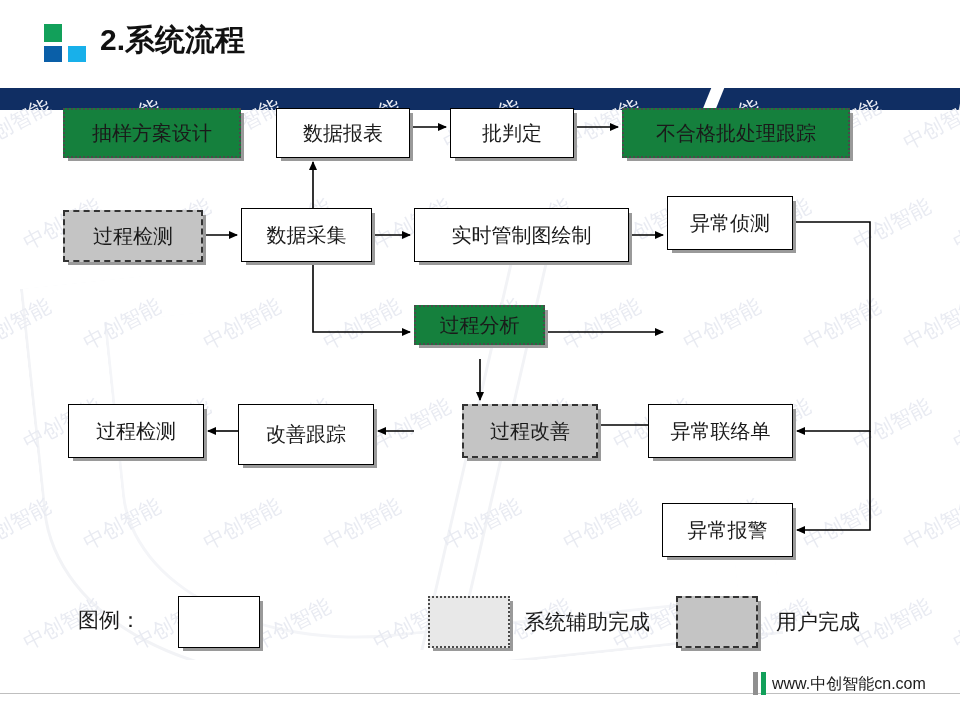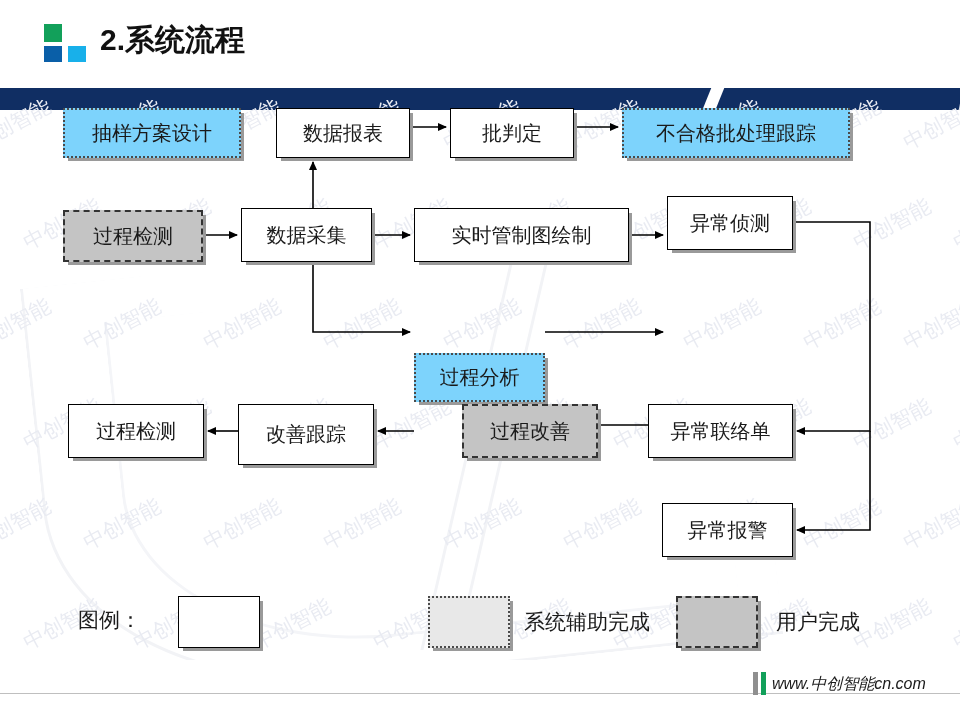--- a/index.html
+++ b/index.html
@@ -134,21 +134,21 @@
     font-family: "Liberation Sans", "DejaVu Sans", sans-serif;
   }
   
   .node.style-auto {
     background: #ffffff;
     border: 1.5px solid #000000;
     box-shadow: 4px 4px 0 -1px #9a9a9a;
   }
   
   .node.style-assist {
-    background: #7dd3fc;
+    background: #15803d;
     border: 2px dotted #4a4a4a;
     box-shadow: 4px 4px 0 -1px #9a9a9a;
   }
   
   .node.style-user {
     background: #c4c4c4;
     border: 2px dashed #333333;
     box-shadow: 4px 4px 0 -1px #9a9a9a;
   }
 
@@ -203,21 +203,20 @@
     position: absolute;
     left: 761px; top: 672px;
     width: 5px; height: 23px;
     background: #12a05a;
     z-index: 3;
   }
   #footer-url {
     position: absolute;
     left: 772px; top: 674px;
     font-size: 16px;
-    font-style: italic;
     color: #1a1a1a;
     white-space: nowrap;
     z-index: 3;
   }
 </style>
 </head>
 <body>
 
 <div id="slide-header">
   <div id="logo-mark">
@@ -347,21 +346,21 @@
   <div class="node style-auto" style="left:241px; top:208px; width:131px; height:54px;">
     <span>数据采集</span>
   </div>
   <div class="node style-auto" style="left:414px; top:208px; width:215px; height:54px;">
     <span>实时管制图绘制</span>
   </div>
   <div class="node style-auto" style="left:667px; top:196px; width:126px; height:54px;">
     <span>异常侦测</span>
   </div>
 
-  <div class="node style-assist" style="left:414px; top:305px; width:131px; height:49px;margin-top:48px;">
+  <div class="node style-assist" style="left:414px; top:305px; width:131px; height:40px;">
     <span>过程分析</span>
   </div>
 
   <div class="node style-auto" style="left:68px;  top:404px; width:136px; height:54px;">
     <span>过程检测</span>
   </div>
   <div class="node style-auto" style="left:238px; top:404px; width:136px; height:61px;">
     <span>改善跟踪</span>
   </div>
   <div class="node style-user" style="left:414px; top:404px; width:136px; height:54px;margin-left:48px;">

